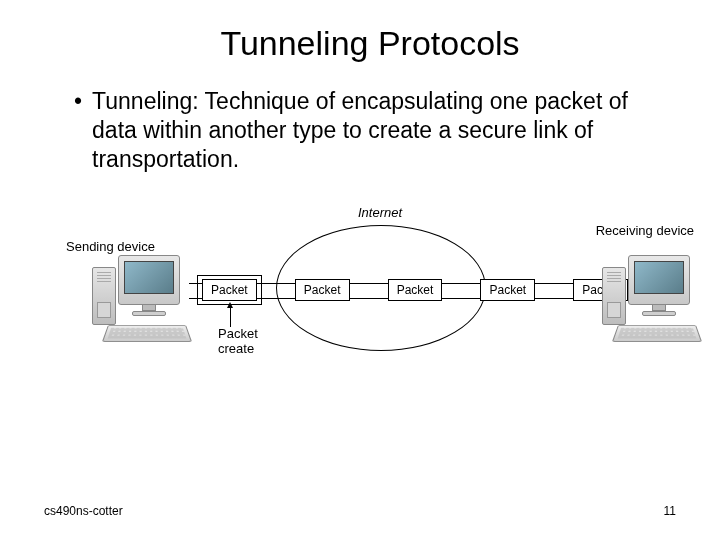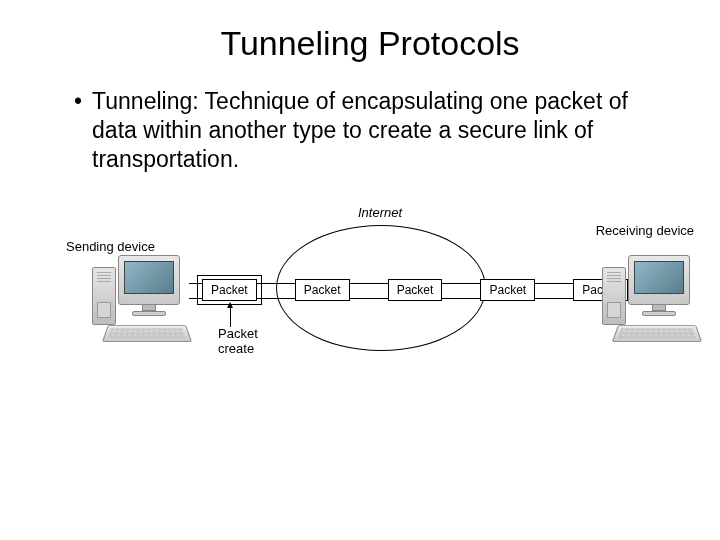--- a/index.html
+++ b/index.html
@@ -276,14 +276,18 @@
       <div class="tower"></div>
       <div class="monitor"></div>
       <div class="mstand"></div>
       <div class="mbase"></div>
       <div class="keyboard"></div>
     </div>
 
 
   </div>
 
+  <div class="footer">
+    <span>cs490ns-cotter</span>
+    <span>11</span>
+  </div>
 
 </div>
 
 </body></html>

